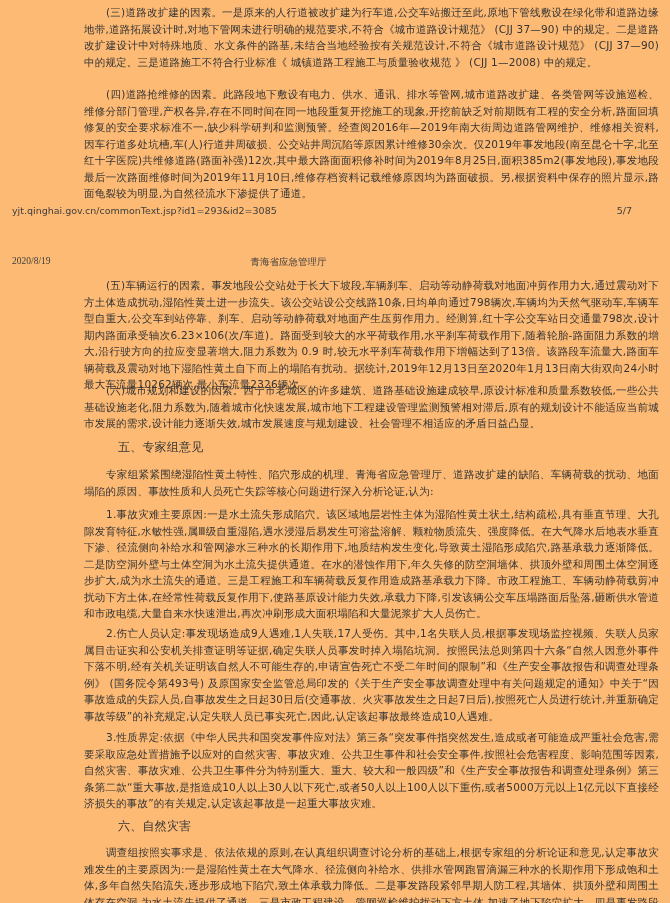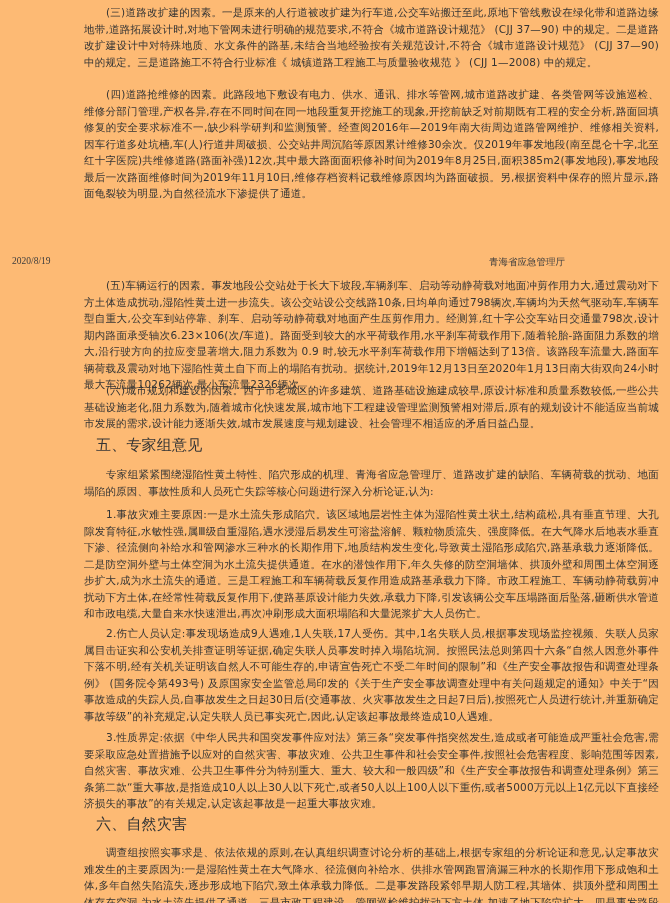--- a/index.html
+++ b/index.html
@@ -21,59 +21,62 @@
     width: 575px;
     font-size: 10.5px;
     line-height: 16.5px;
     color: #343434;
     text-align: justify;
     text-indent: 22px;
     letter-spacing: 0.2px;
   }
   .heading {
     position: absolute;
-    left: 74px;
+    left: 96px;
     width: 575px;
-    font-size: 15px;
+    font-size: 12px;
     line-height: 16.5px;
     color: #343434;
     text-indent: 22px;
     letter-spacing: 0.2px;
-    font-family: Liberation Mono, monospace;
   }
   .print-footer {
     position: absolute;
     left: 12px;
     width: 620px;
     height: 14px;
     font-size: 9.5px;
     color: #3d3d3d;
   }
   .print-footer .url { position: absolute; left: 0; top: 0; }
   .print-footer .pageno { position: absolute; right: 0; top: 0; }
   .print-header {
     position: absolute;
     left: 12px;
     width: 553px;
     height: 14px;
     font-size: 9.5px;
     color: #3d3d3d;
   }
   .print-header .date { position: absolute; left: 0; top: 0; font-family: Liberation Serif, serif; }
-  .print-header .site-title { display: block; text-align: right; font-family: Liberation Mono, monospace; }
+  .print-header .site-title { display: block; text-align: center; font-family: Liberation Mono, monospace; }
 </style>
 </head>
 <body>
 
 <div class="sheet">
 
   <div class="para" style="top:4px">(三)道路改扩建的因素。一是原来的人行道被改扩建为行车道,公交车站搬迁至此,原地下管线敷设在绿化带和道路边缘地带,道路拓展设计时,对地下管网未进行明确的规范要求,不符合《城市道路设计规范》 (CJJ 37—90) 中的规定。二是道路改扩建设计中对特殊地质、水文条件的路基,未结合当地经验按有关规范设计,不符合《城市道路设计规范》 (CJJ 37—90) 中的规定。三是道路施工不符合行业标准《 城镇道路工程施工与质量验收规范 》 (CJJ 1—2008) 中的规定。</div>
 
   <div class="para" style="top:86px">(四)道路抢维修的因素。此路段地下敷设有电力、供水、通讯、排水等管网,城市道路改扩建、各类管网等设施巡检、维修分部门管理,产权各异,存在不同时间在同一地段重复开挖施工的现象,开挖前缺乏对前期既有工程的安全分析,路面回填修复的安全要求标准不一,缺少科学研判和监测预警。经查阅2016年—2019年南大街周边道路管网维护、维修相关资料,因车行道多处坑槽,车(人)行道井周破损、公交站井周沉陷等原因累计维修30余次。仅2019年事发地段(南至昆仑十字,北至红十字医院)共维修道路(路面补强)12次,其中最大路面面积修补时间为2019年8月25日,面积385m2(事发地段),事发地段最后一次路面维修时间为2019年11月10日,维修存档资料记载维修原因均为路面破损。另,根据资料中保存的照片显示,路面龟裂较为明显,为自然径流水下渗提供了通道。</div>
 
+  <div class="print-footer" style="top:205px">
+    <span class="url">yjt.qinghai.gov.cn/commonText.jsp?id1=293&amp;id2=3085</span>
+    <span class="pageno">5/7</span>
+  </div>
 
   <div class="print-header" style="top:256px">
     <span class="date">2020/8/19</span>
     <span class="site-title">青海省应急管理厅</span>
   </div>
 
   <div class="para" style="top:277px">(五)车辆运行的因素。事发地段公交站处于长大下坡段,车辆刹车、启动等动静荷载对地面冲剪作用力大,通过震动对下方土体造成扰动,湿陷性黄土进一步流失。该公交站设公交线路10条,日均单向通过798辆次,车辆均为天然气驱动车,车辆车型自重大,公交车到站停靠、刹车、启动等动静荷载对地面产生压剪作用力。经测算,红十字公交车站日交通量798次,设计期内路面承受轴次6.23×106(次/车道)。路面受到较大的水平荷载作用,水平刹车荷载作用下,随着轮胎-路面阻力系数的增大,沿行驶方向的拉应变显著增大,阻力系数为 0.9 时,较无水平刹车荷载作用下增幅达到了13倍。该路段车流量大,路面车辆荷载及震动对地下湿陷性黄土自下而上的塌陷有扰动。据统计,2019年12月13日至2020年1月13日南大街双向24小时最大车流量10262辆次,最小车流量2326辆次。</div>
 
   <div class="para" style="top:382px">(六)城市规划和建设的因素。西宁市老城区的许多建筑、道路基础设施建成较早,原设计标准和质量系数较低,一些公共基础设施老化,阻力系数为,随着城市化快速发展,城市地下工程建设管理监测预警相对滞后,原有的规划设计不能适应当前城市发展的需求,设计能力逐渐失效,城市发展速度与规划建设、社会管理不相适应的矛盾日益凸显。</div>
 

